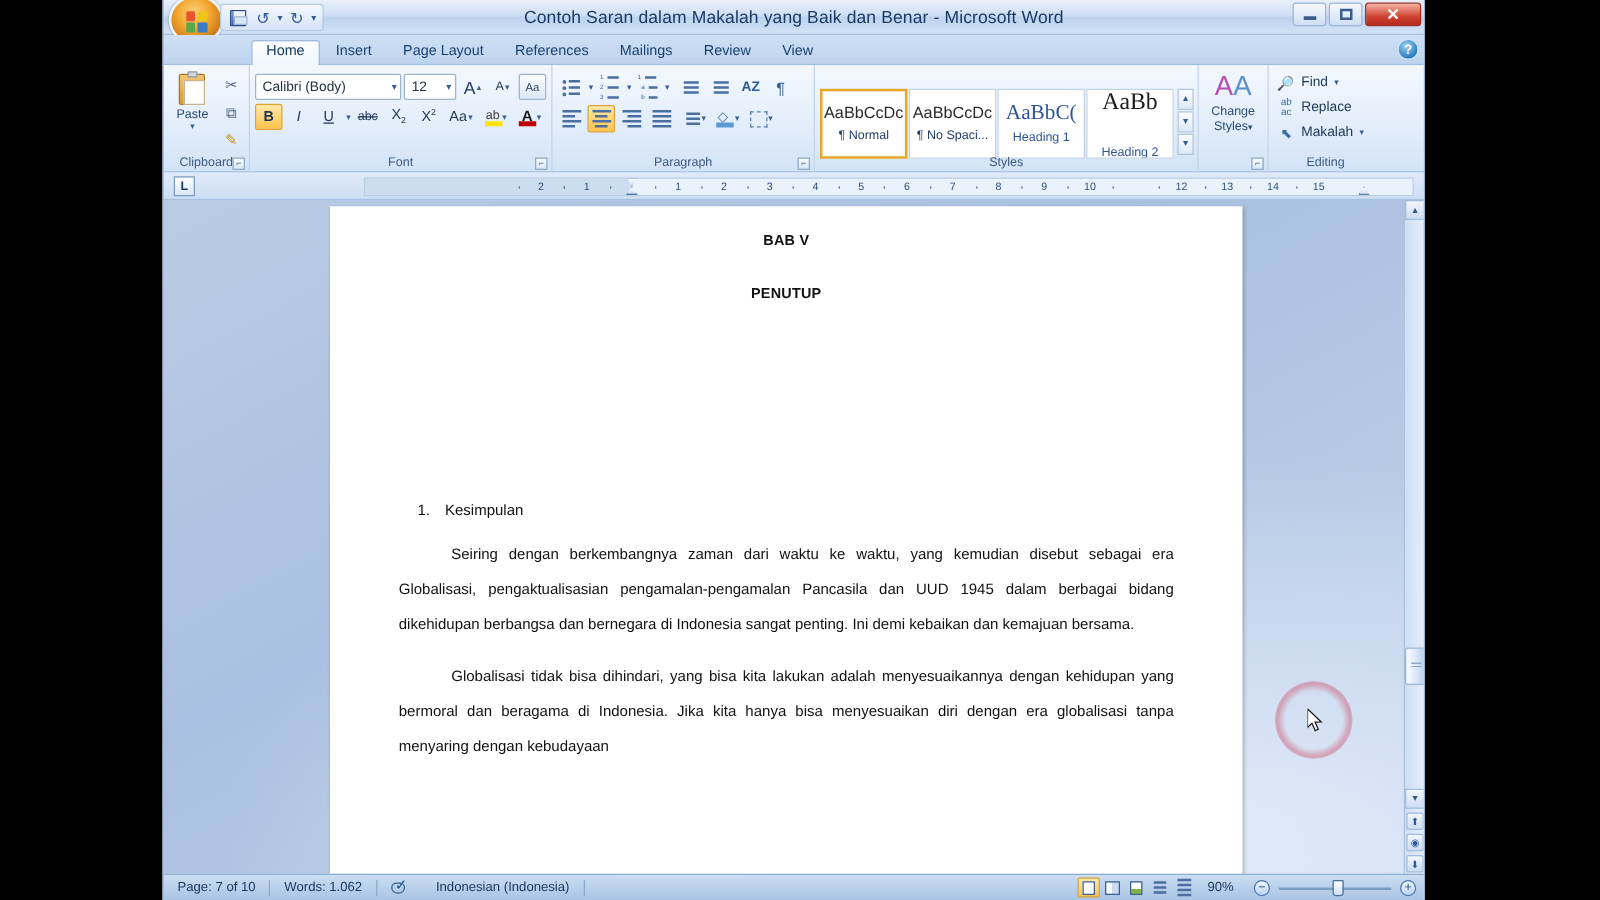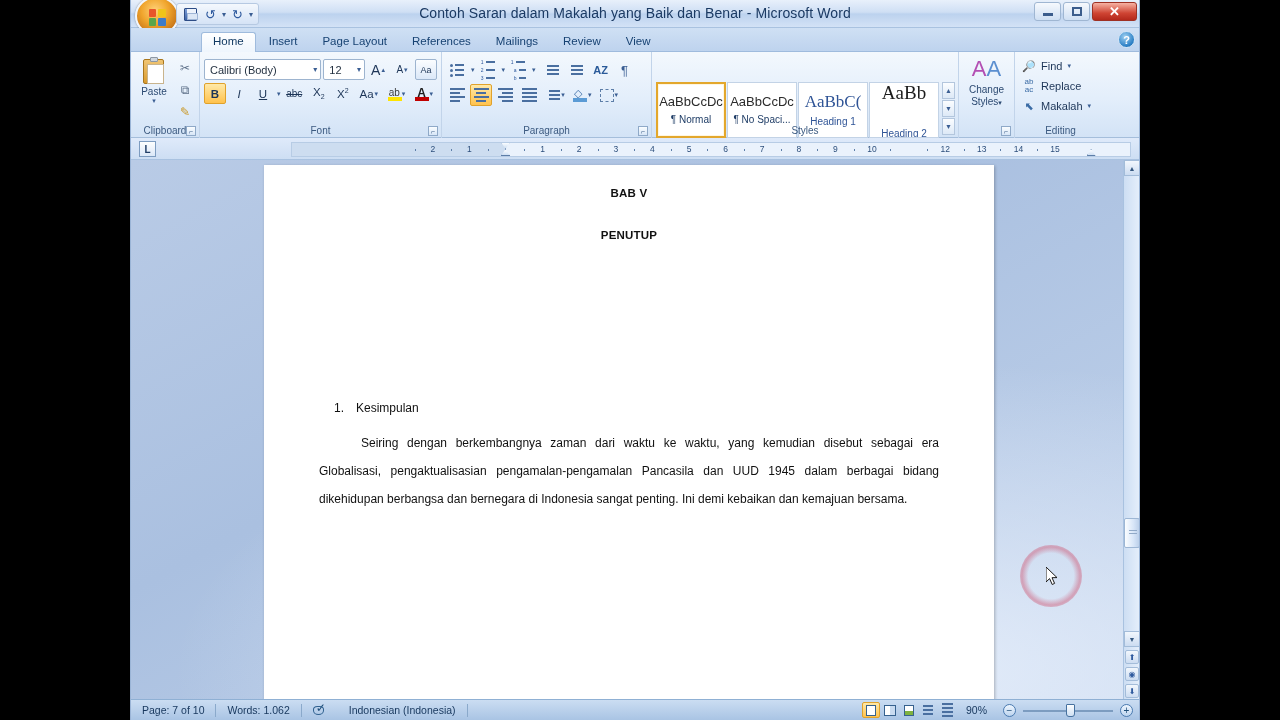--- a/index.html
+++ b/index.html
@@ -147,42 +147,42 @@
   .hl-ico i { position:absolute; left:1px; top:0; font-size:10px; font-style: normal; color:#3c3c3c; }
   .fc-ico { position: relative; display:inline-block; width:14px; height:14px; }
   .fc-ico b { position:absolute; left:0; bottom:0; width:14px; height:4px; background:#c00000; }
   .fc-ico i { position:absolute; left:2px; top:-1px; font-size:12px; font-style: normal; font-weight:bold; color:#1d1d1d; }
   .caret-sm { font-size: 7px; color: #3a5e93; margin-left: 1px; }
 
   
   #g-paragraph { width: 210px; }
   .pbtn {
     height: 22px; min-width: 22px; padding: 0 2px; border: 1px solid transparent; border-radius: 2px;
-    display: flex; align-items: center; justify-content: center; text-align: center;
+    display: flex; align-items: center; justify-content: center;
   }
   .pbtn.on { background: linear-gradient(to bottom,#ffe9a8,#ffc24d); border-color: #e0a22c; }
   .lines { display: flex; flex-direction: column; gap: 2px; width: 15px; }
   .lines span { display: block; height: 2px; background: #4a6fa0; }
   .lines.l span:nth-child(2), .lines.l span:nth-child(4) { width: 70%; }
   .lines.c span:nth-child(2), .lines.c span:nth-child(4) { width: 70%; margin: 0 auto; }
   .lines.r span:nth-child(2), .lines.r span:nth-child(4) { width: 70%; margin-left: auto; }
   .bullets { display:flex; flex-direction: column; gap:2px; }
   .bullets div { display:flex; align-items:center; gap:2px; }
   .bullets div em { width:3px; height:3px; background:#4a6fa0; border-radius:50%; font-style:normal; }
   .bullets div i { font-style: normal; font-size:5px; color:#2f5a9e; width:4px; }
   .bullets div span { display:block; width:9px; height:2px; background:#4a6fa0; }
   .sort-ico { font-size: 11px; color: #2a5a99; font-weight: bold; }
   .pilcrow { font-size: 13px; color: #3a5e93; }
   .shade-ico { position: relative; width: 14px; height: 14px; }
   .shade-ico b { position: absolute; left:0; bottom:0; width:14px; height:4px; background:#5b9bd5; }
   .shade-ico i { position:absolute; left:1px; top:-1px; font-size:11px; font-style:normal; color:#3d6ea8; }
   .border-ico { width: 14px; height: 13px; border: 1px dashed #5d7ea8; }
 
   
-  #g-styles { width: 307px; display: flex; align-items: flex-end; }
+  #g-styles { width: 307px; display: flex; align-items: center; }
   .style-card {
     width: 70px; height: 56px; background: #fff; border: 1px solid #c3d3e6; margin: 1px 1px 0 0;
     display: flex; flex-direction: column; align-items: center; justify-content: center;
   }
   .style-card.sel { border: 2px solid #e3a72c; box-shadow: inset 0 0 0 1px #fff6e0; }
   .sc-sample { font-size: 13px; color: #2b2b2b; line-height: 1.1; white-space: nowrap; overflow: hidden; width: 66px; text-align: center; }
   .sc-name { font-size: 10px; color: #1f3d66; margin-top: 5px; white-space: nowrap; overflow:hidden; width: 68px; text-align:center;}
   .sc-h1 .sc-sample { font-family: "Liberation Serif", serif; font-size: 17px; color: #2f5496; font-weight: normal; }
   .sc-h1 .sc-name { color: #2f5496; }
   .sc-h2 .sc-sample { font-family: "Liberation Serif", serif; font-size: 19px; color: #1b1b1b; }
@@ -699,20 +699,21 @@
         <div class="doc-body">
           <div class="doc-head">BAB V</div>
           <div class="h-gap1"></div>
           <div class="doc-head">PENUTUP</div>
           <div class="h-gap2"></div>
           <div class="numitem">
             <span class="n">1.</span>
             <span>Kesimpulan</span>
           </div>
           <div class="para">Seiring dengan berkembangnya zaman dari waktu ke waktu, yang kemudian disebut sebagai era Globalisasi, pengaktualisasian pengamalan-pengamalan Pancasila dan UUD 1945 dalam berbagai bidang dikehidupan berbangsa dan bernegara di Indonesia sangat penting. Ini demi kebaikan dan kemajuan bersama.</div>
+          <div class="para p2">Globalisasi tidak bisa dihindari, yang bisa kita lakukan adalah menyesuaikannya dengan kehidupan yang bermoral dan beragama di Indonesia. Jika kita hanya bisa menyesuaikan diri dengan era globalisasi tanpa menyaring dengan kebudayaan</div>
         </div>
       </div>
 
       <div id="vscroll">
 
         <div class="sb-btn" style="top:0;">▲</div>
         <div id="vthumb"></div>
         <div class="sb-btn" style="bottom:52px;">▼</div>
         <div class="browse-btn" style="bottom:35px;">⬆</div>
         <div class="browse-btn" style="bottom:18px;">◉</div>

